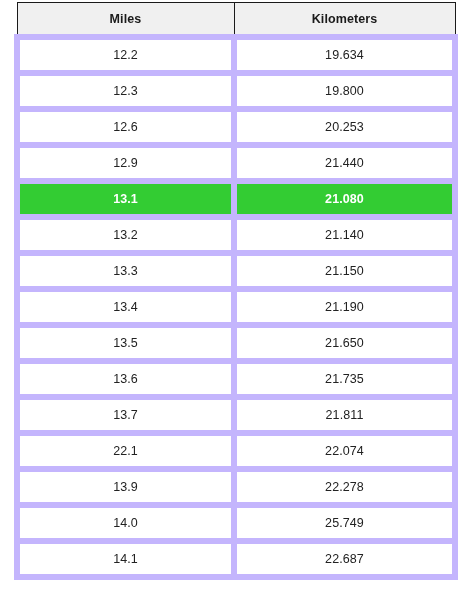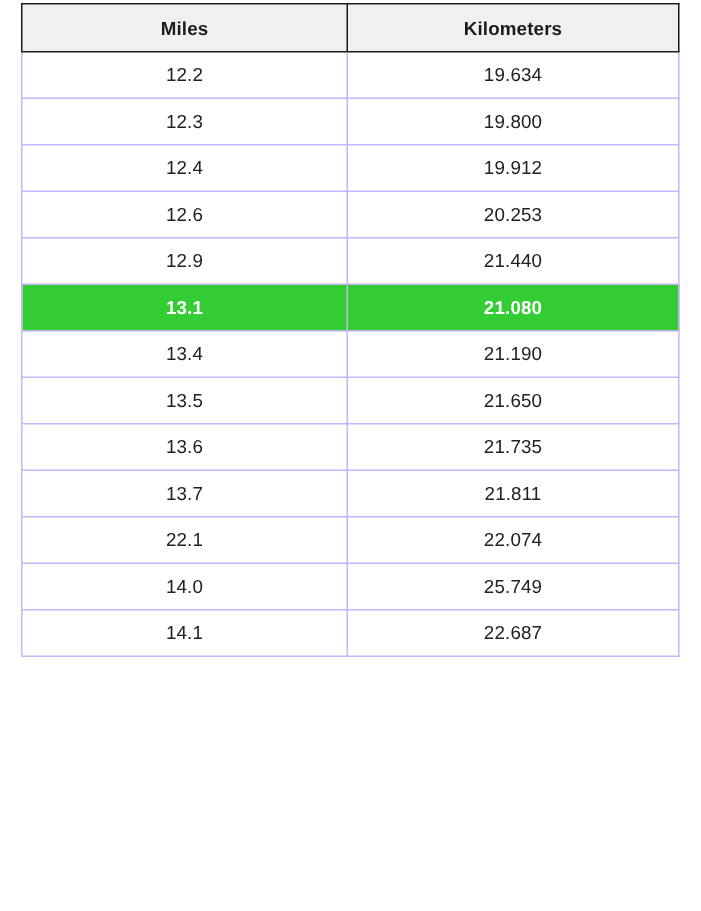--- a/index.html
+++ b/index.html
@@ -37,21 +37,21 @@
     font-size: 12.5px;
     font-weight: bold;
     color: #1b1b1b;
     text-align: center;
     vertical-align: middle;
     padding: 0;
     letter-spacing: 0.1px;
   }
 
   tbody td {
-    border: 1px solid #c4b5fd;
+    border: 6px solid #c4b5fd;
     height: 30px;
     font-size: 12.5px;
     font-weight: normal;
     color: #222222;
     text-align: center;
     vertical-align: middle;
     padding: 0;
     background: #ffffff;
     letter-spacing: 0.1px;
   }
@@ -80,34 +80,38 @@
     <tbody id="table-body">
         <tr>
           <td>12.2</td>
           <td>19.634</td>
         </tr>
         <tr>
           <td>12.3</td>
           <td>19.800</td>
         </tr>
         <tr>
-          <td>12.4</td>
-          <td>19.912</td>
-        </tr>
-        <tr>
           <td>12.6</td>
           <td>20.253</td>
         </tr>
         <tr>
           <td>12.9</td>
           <td>21.440</td>
         </tr>
         <tr class="highlight">
           <td>13.1</td>
           <td>21.080</td>
+        </tr>
+        <tr>
+          <td>13.2</td>
+          <td>21.140</td>
+        </tr>
+        <tr>
+          <td>13.3</td>
+          <td>21.150</td>
         </tr>
         <tr>
           <td>13.4</td>
           <td>21.190</td>
         </tr>
         <tr>
           <td>13.5</td>
           <td>21.650</td>
         </tr>
         <tr>
@@ -116,20 +120,24 @@
         </tr>
         <tr>
           <td>13.7</td>
           <td>21.811</td>
         </tr>
         <tr>
           <td>22.1</td>
           <td>22.074</td>
         </tr>
         <tr>
+          <td>13.9</td>
+          <td>22.278</td>
+        </tr>
+        <tr>
           <td>14.0</td>
           <td>25.749</td>
         </tr>
         <tr>
           <td>14.1</td>
           <td>22.687</td>
         </tr>
       </tbody>
   </table>
 </div>

